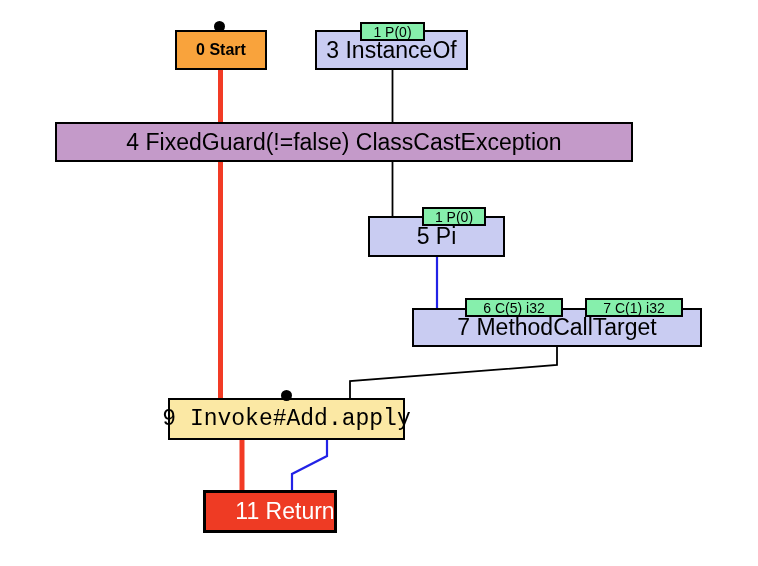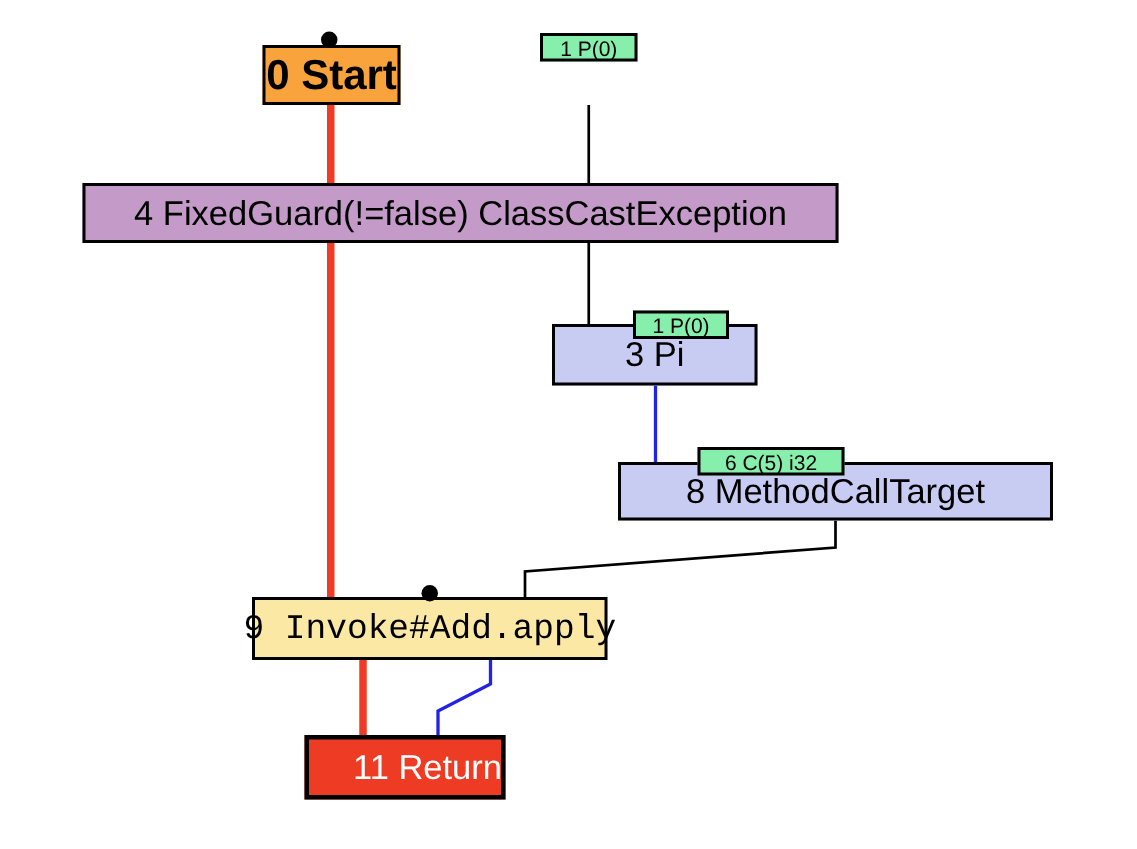--- a/index.html
+++ b/index.html
@@ -23,21 +23,21 @@
     border: 2px solid #000000;
     display: flex;
     align-items: center;
     justify-content: center;
     white-space: nowrap;
     font-size: 23px;
     color: #000000;
     z-index: 2;
     line-height: 1;
   }
-  .node.start   { background: #f9a33c; font-weight: bold; font-size: 28px; }
+  .node.start   { background: #f9a33c; font-weight: bold; font-size: 16px; }
   .node.floating{ background: #c9ccf2; }
   .node.guard   { background: #c49ac9; }
   .node.invoke  { background: #fbe8a4; font-family: Liberation Mono, monospace; }
   .node.return  { background: #ee3b24; color: #ffffff; border-width: 3px; }
   .slot {
     position: absolute;
     box-sizing: border-box;
     border: 2px solid #000000;
     background: #86efac;
     display: flex;
@@ -52,21 +52,21 @@
   .dot {
     position: absolute;
     width: 11px; height: 11px;
     border-radius: 50%;
     background: #000000;
     z-index: 4;
   }
   
   #n-start      { left: 175px; top: 30px;  width: 92px;  height: 40px; }
   #n-instanceof { left: 315px; top: 30px;  width: 153px; height: 40px; }
-  #n-fixedguard { left: 55px;  top: 122px; width: 504px; height: 40px; }
+  #n-fixedguard { left: 55px;  top: 122px; width: 578px; height: 40px; }
   #n-pi         { left: 368px; top: 216px; width: 137px; height: 41px; }
   #n-mct        { left: 412px; top: 308px; width: 290px; height: 39px; }
   #n-invoke     { left: 168px; top: 398px; width: 237px; height: 42px; }
   #n-return     { left: 203px; top: 490px; width: 134px; height: 43px; padding-left: 30px; }
   
   #s-instanceof { left: 360px; top: 22px;  width: 65px; height: 19px; }
   #s-pi         { left: 422px; top: 207px; width: 64px; height: 19px; }
   #s-mct1       { left: 465px; top: 298px; width: 98px; height: 19px; }
   #s-mct2       { left: 585px; top: 298px; width: 98px; height: 19px; }
   
@@ -83,34 +83,36 @@
     <polyline points="220.5,162 220.5,398" stroke-width="5" stroke="#f23b25"></polyline>
     <polyline points="242,440 242,490" stroke-width="5" stroke="#f23b25"></polyline>
     <polyline points="392.5,70 392.5,216" stroke-width="1.8" stroke="#000000"></polyline>
     <polyline points="557,347 557,365 350,381 350,398" stroke-width="1.8" stroke="#000000"></polyline>
     <polyline points="437,257 437,308" stroke-width="2.2" stroke="#2222e6"></polyline>
     <polyline points="327,440 327,456 292,474 292,490" stroke-width="2.2" stroke="#2222e6"></polyline>
   </svg>
 
   <div id="n-start" class="node start">0 Start</div>
 
+  <div id="n-instanceof" class="node floating">3 InstanceOf</div>
 
   <div id="n-fixedguard" class="node guard">4 FixedGuard(!=false) ClassCastException</div>
 
-  <div id="n-pi" class="node floating">3 Pi</div>
+  <div id="n-pi" class="node floating">5 Pi</div>
 
-  <div id="n-mct" class="node floating">8 MethodCallTarget</div>
+  <div id="n-mct" class="node floating">7 MethodCallTarget</div>
 
   <div id="n-invoke" class="node invoke">9 Invoke#Add.apply</div>
 
   <div id="n-return" class="node return">11 Return</div>
 
   <div id="s-instanceof" class="slot">1 P(0)</div>
 
   <div id="s-pi" class="slot">1 P(0)</div>
 
   <div id="s-mct1" class="slot">6 C(5) i32</div>
 
+  <div id="s-mct2" class="slot">7 C(1) i32</div>
 
   <div id="d-start" class="dot"></div>
   <div id="d-invoke" class="dot"></div>
 
 </div>
 
 </body></html>

